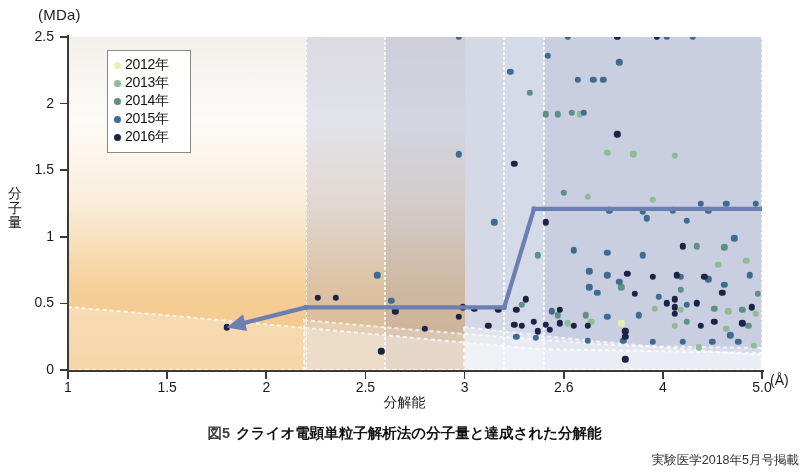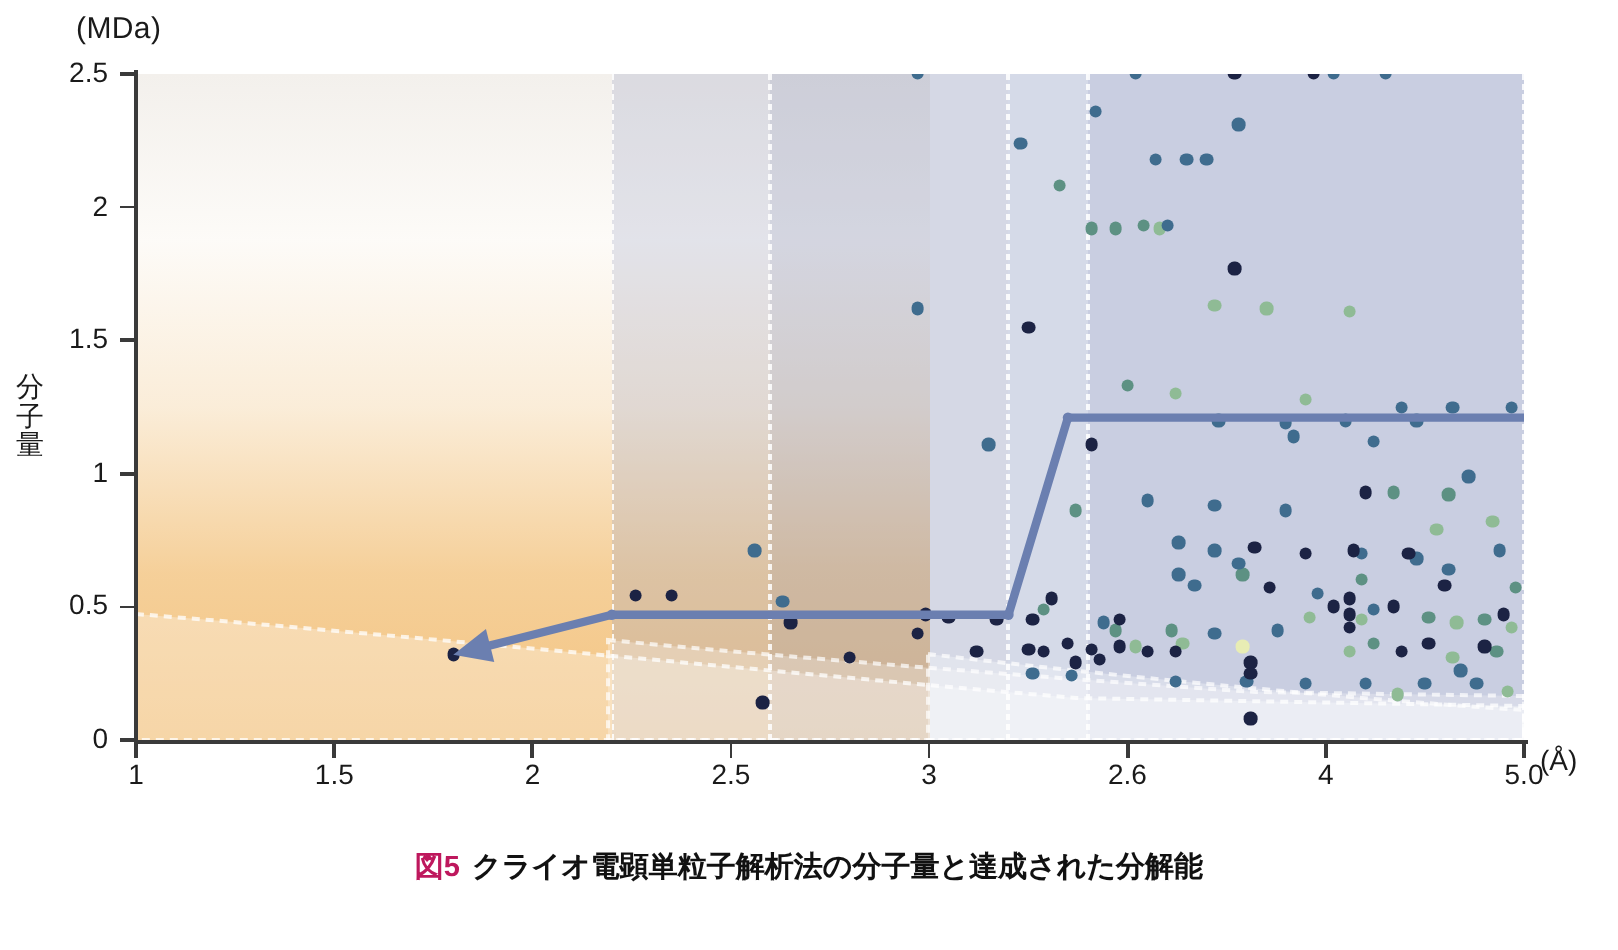--- a/index.html
+++ b/index.html
@@ -116,21 +116,21 @@
     border-radius: 50%; transform: translate(-50%, -50%);
     z-index: 20;
   }
 
   
   #caption {
     position: absolute; left: 0; top: 424px; width: 809px;
     text-align: center; font-size: 14.5px; font-weight: bold;
     color: #111;
   }
-  #fig-no { color: #be185d; margin-right: 6px; }
+  #fig-no { color: #404040; margin-right: 6px; }
   #credit {
     position: absolute; right: 10px; top: 452px;
     font-size: 12.5px; color: #333;
   }
 </style>
 </head>
 <body>
 
 <div id="root">
 
@@ -330,19 +330,43 @@
       <div class="tick-x" style="left: 463.671px;"></div>
       <div class="tlab-x" style="left: 441.571px;">3</div>
       <div class="tick-x" style="left: 562.814px;"></div>
       <div class="tlab-x" style="left: 540.714px;">2.6</div>
       <div class="tick-x" style="left: 661.957px;"></div>
       <div class="tlab-x" style="left: 639.857px;">4</div>
       <div class="tick-x" style="left: 761.1px;"></div>
       <div class="tlab-x" style="left: 739px;">5.0</div>
     </div>
 
-
+  <div id="legend">
+      <div class="leg-row">
+        <span class="leg-dot" style="background: rgb(232, 237, 180);"></span>
+        <span class="leg-txt">2012年</span>
+      </div>
+      <div class="leg-row">
+        <span class="leg-dot" style="background: rgb(143, 187, 149);"></span>
+        <span class="leg-txt">2013年</span>
+      </div>
+      <div class="leg-row">
+        <span class="leg-dot" style="background: rgb(93, 145, 131);"></span>
+        <span class="leg-txt">2014年</span>
+      </div>
+      <div class="leg-row">
+        <span class="leg-dot" style="background: rgb(63, 108, 142);"></span>
+        <span class="leg-txt">2015年</span>
+      </div>
+      <div class="leg-row">
+        <span class="leg-dot" style="background: rgb(28, 35, 68);"></span>
+        <span class="leg-txt">2016年</span>
+      </div>
+    </div>
+
+  <div id="xlabel">分解能</div>
   <div id="xunit">(Å)</div>
 
   <div id="caption">
     <span id="fig-no">図5</span><span>クライオ電顕単粒子解析法の分子量と達成された分解能</span>
   </div>
+  <div id="credit">実験医学2018年5月号掲載</div>
 </div>
 
 </body></html>

